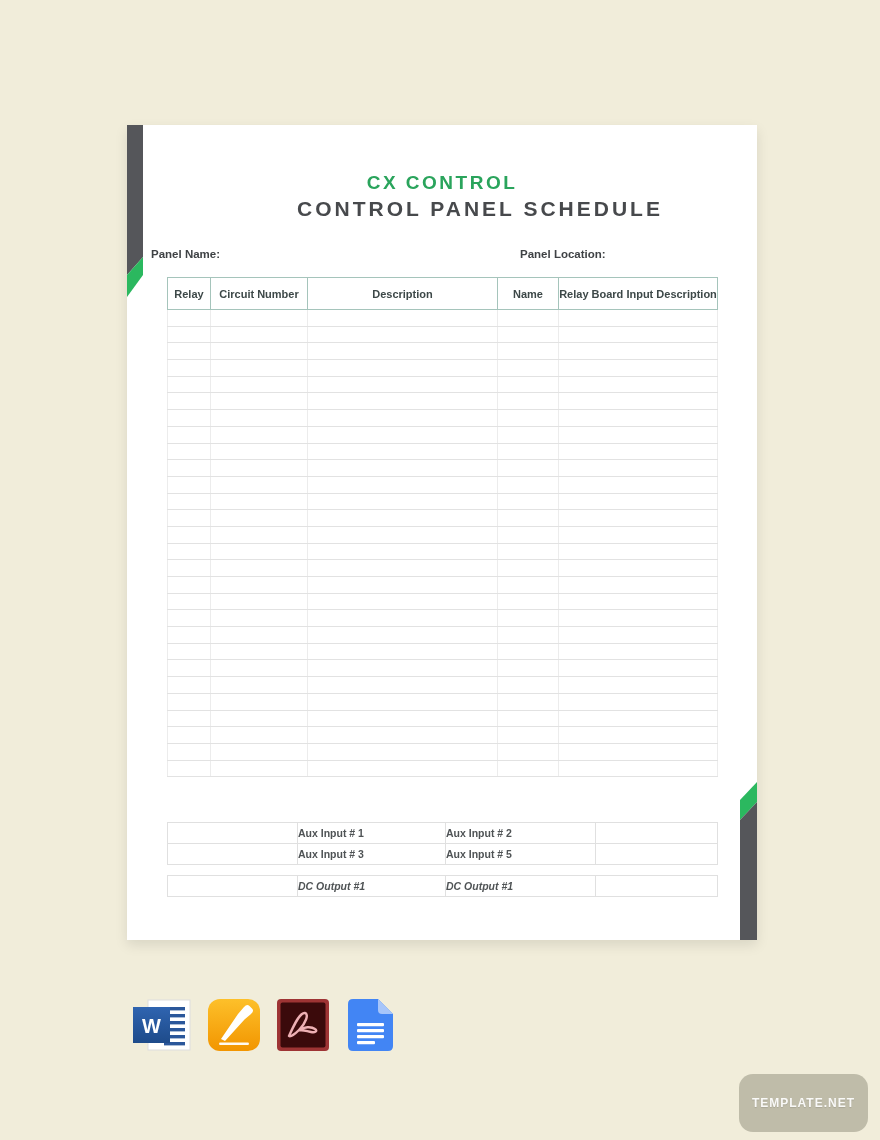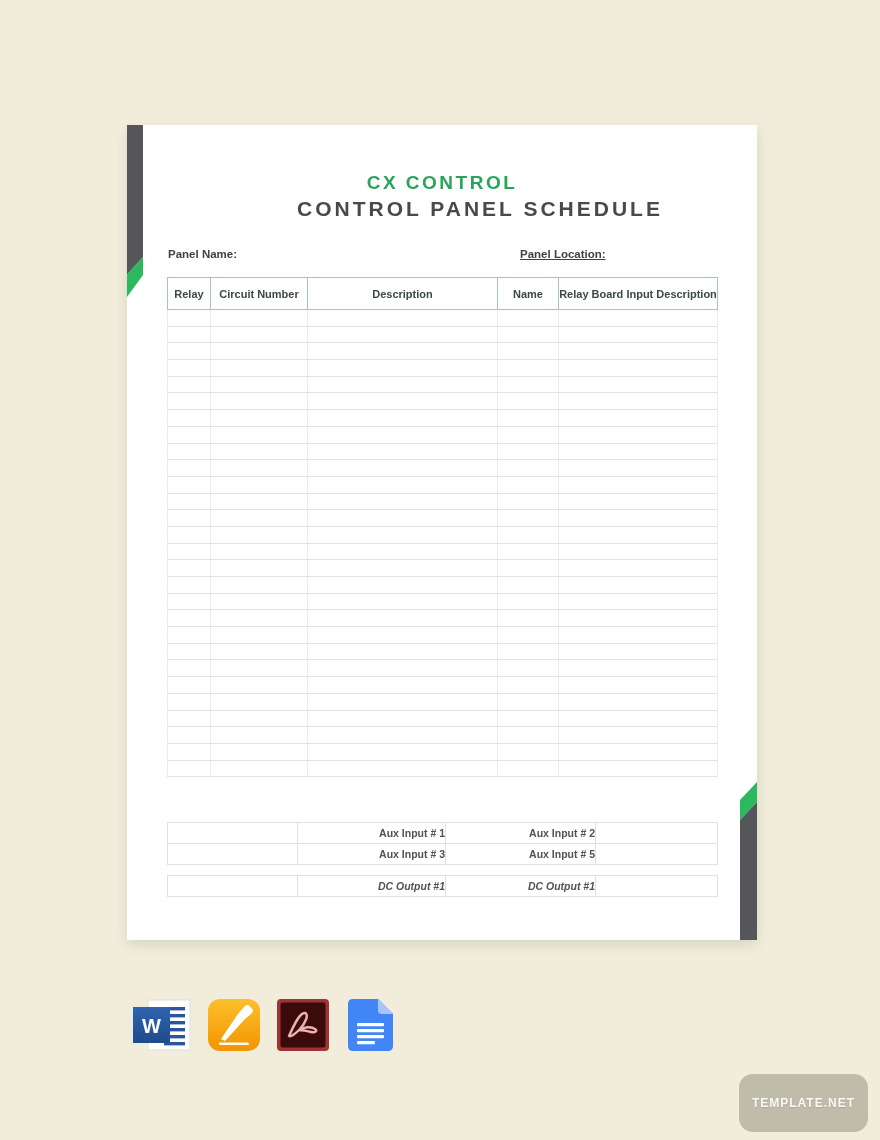--- a/index.html
+++ b/index.html
@@ -58,22 +58,22 @@
     font-size: 21px; font-weight: bold; letter-spacing: 3px;
     color: #47494c;
     margin-left: 38px;
   }
 
   
   .panel-label {
     position: absolute; top: 123px;
     font-size: 11.5px; font-weight: bold; color: #3f4245;
   }
-  .panel-name-label { left: 41px; }
-  .panel-location-label { left: 393px; text-decoration: underline; }
+  .panel-name-label { left: 24px; }
+  .panel-location-label { left: 393px; }
 
   
   table { border-collapse: collapse; table-layout: fixed; position: absolute; left: 40px; width: 550px; }
   .main-table { top: 152px; }
   .main-table th {
     border: 1px solid #a5c4bb;
     height: 32px;
     font-size: 11px; font-weight: bold; color: #3d4848;
     background: #fff;
   }
@@ -85,21 +85,21 @@
     background: #fff;
   }
   .main-table tbody tr:first-child td { border-top: 1px solid #a5c4bb; }
 
   .aux-table { top: 697px; }
   .dc-table  { top: 750px; font-style: italic; }
   .aux-table td, .dc-table td {
     border: 1px solid #e0e0e0;
     height: 21px;
     font-size: 10.5px; font-weight: bold; color: #4f5355;
-    text-align: right; background: #fff;
+    text-align: left; background: #fff;
   }
 
   
   .formats {
     position: absolute; left: 133px; top: 999px;
     display: flex; gap: 17px; align-items: flex-start;
   }
   .fmt-icon { display: block; cursor: pointer; }
 
   

